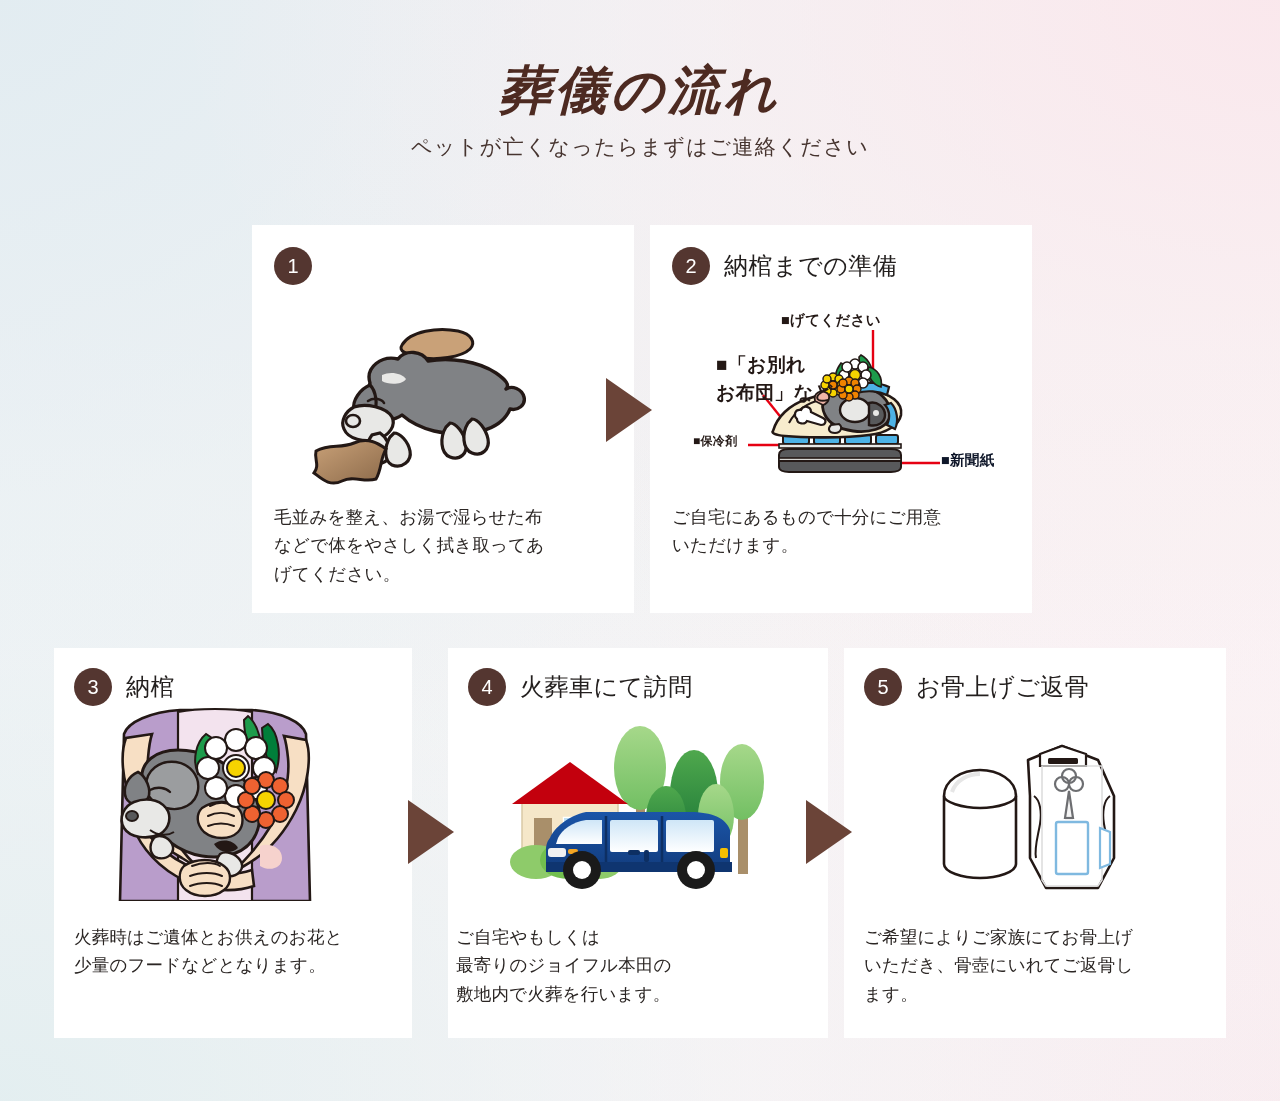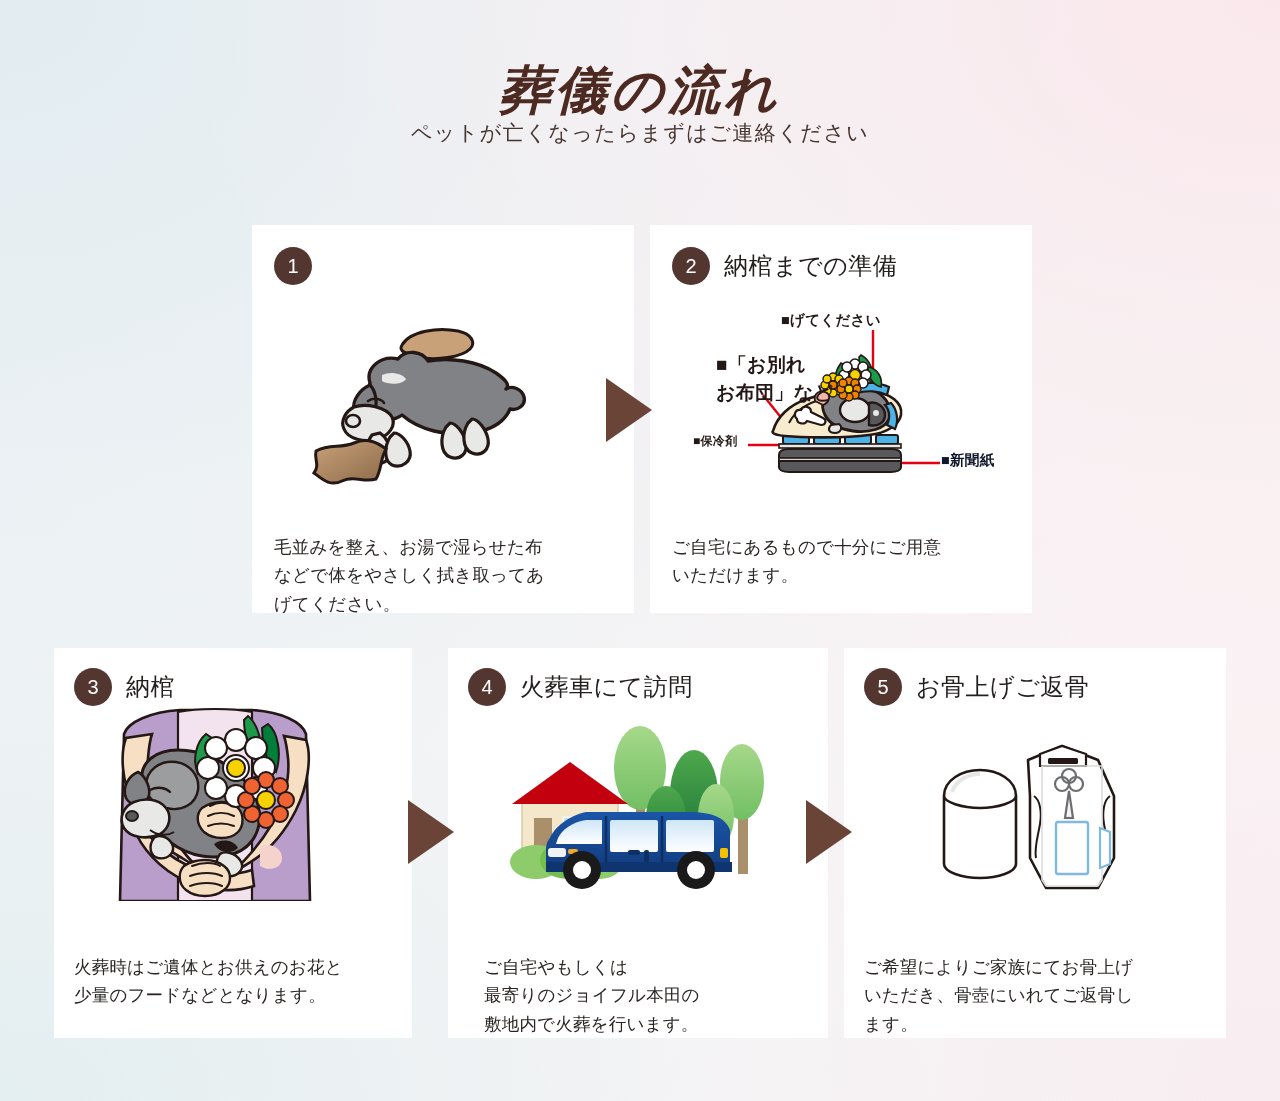--- a/index.html
+++ b/index.html
@@ -18,21 +18,21 @@
   .page{position:relative;width:1280px;height:1101px;}
 
   
   .header{position:absolute;left:0;top:62px;width:1280px;text-align:center;}
   .title{
     font-family:"Liberation Serif","DejaVu Serif",serif;
     font-size:52px;font-weight:bold;color:#4d2a21;letter-spacing:4px;
     line-height:1.1;margin:0;font-style:italic;
   }
   .subtitle{
-    font-size:21px;color:#46342f;letter-spacing:1.5px;margin:0 0 0 0;
+    font-size:21px;color:#46342f;letter-spacing:1.5px;margin:14px 0 0 0;
   }
 
   
   .card{
     position:absolute;background:#ffffff;box-sizing:border-box;
     padding:0;
   }
   .card-head{display:flex;align-items:flex-start;gap:14px;}
   .badge{
     flex:0 0 auto;width:38px;height:38px;border-radius:50%;
@@ -40,21 +40,20 @@
     display:flex;align-items:center;justify-content:center;
     font-family:"Liberation Sans",sans-serif;
   }
   .card-title{
     font-size:24px;color:#231f1e;line-height:1.32;letter-spacing:0.5px;
     padding-top:3px;
   }
   .card-body{
     font-size:17.5px;color:#2b2624;line-height:1.62;letter-spacing:0.2px;
     white-space:pre-line;
-    margin-top:30px;
   }
   .illus{position:relative;}
 
   
   .arrow{
     position:absolute;width:0;height:0;
     border-top:32px solid transparent;
     border-bottom:32px solid transparent;
     border-left:46px solid #6b4438;
   }
@@ -68,21 +67,21 @@
 
   #card1 .card-head{margin:22px 0 0 22px;}
   #card2 .card-head{margin:22px 0 0 22px;}
   #card3 .card-head{margin:20px 0 0 20px;}
   #card4 .card-head{margin:20px 0 0 20px;}
   #card5 .card-head{margin:20px 0 0 20px;}
 
   #card1 .card-body{position:absolute;left:22px;top:278px;width:342px;}
   #card2 .card-body{position:absolute;left:22px;top:278px;width:342px;}
   #card3 .card-body{position:absolute;left:20px;top:275px;width:326px;}
-  #card4 .card-body{position:absolute;left:36px;top:275px;width:344px;}
+  #card4 .card-body{position:absolute;left:8px;top:275px;width:344px;}
   #card5 .card-body{position:absolute;left:20px;top:275px;width:346px;}
 
   #arrow1{left:606px;top:378px;}
   #arrow3{left:408px;top:800px;}
   #arrow4{left:806px;top:800px;}
 
   .art{position:absolute;}
   #art1{left:58px;top:98px;}
   #art2{left:5px;top:72px;}
   #art3{left:48px;top:58px;}

